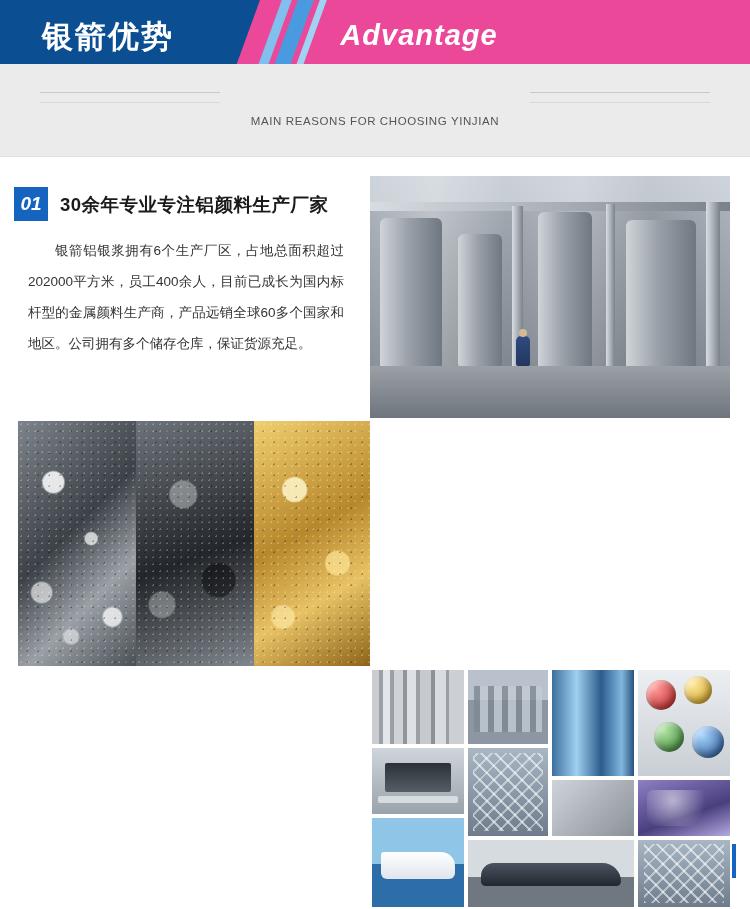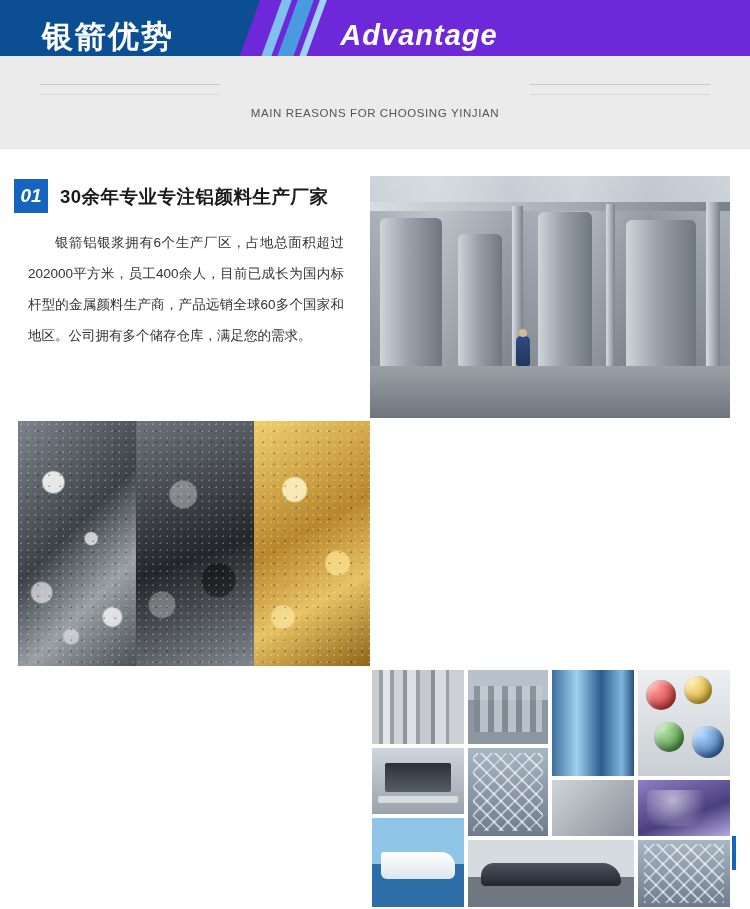--- a/index.html
+++ b/index.html
@@ -18,22 +18,22 @@
     width: 750px;
     height: 909px;
     position: relative;
     background: #ffffff;
   }
 
   
   .banner {
     position: relative;
     width: 750px;
-    height: 56px;
-    background: #6d28d9;
+    height: 64px;
+    background: #ec4899;
     overflow: hidden;
   }
   .banner-left-block {
     position: absolute;
     left: 0;
     top: 0;
     width: 265px;
     height: 76px;
     background: #0b4f92;
     transform: skewX(-20deg);
@@ -413,21 +413,21 @@
     <div class="sub-line2 l"></div>
     <div class="sub-line2 r"></div>
     <div class="sub-en">MAIN REASONS FOR CHOOSING YINJIAN</div>
   </div>
 
   <div class="sec1">
     <div class="sec1-head">
       <div class="num-badge">01</div>
       <div class="htext">30余年专业专注铝颜料生产厂家</div>
     </div>
-    <div class="sec1-body">银箭铝银浆拥有6个生产厂区，占地总面积超过202000平方米，员工400余人，目前已成长为国内标杆型的金属颜料生产商，产品远销全球60多个国家和地区。公司拥有多个储存仓库，满足您的需求。</div>
+    <div class="sec1-body">银箭铝银浆拥有6个生产厂区，占地总面积超过202000平方米，员工400余人，目前已成长为国内标杆型的金属颜料生产商，产品远销全球60多个国家和地区。公司拥有多个储存仓库，保证货源充足。</div>
   </div>
 
   <div class="photo photo1">
     <div class="p1-beam" style="left:0;top:0;width:360px;height:26px;"></div>
     <div class="p1-pipe" style="left:0;top:26px;width:360px;height:9px;"></div>
     <div class="p1-tank" style="left:10px;top:42px;width:62px;height:150px;"></div>
     <div class="p1-tank" style="left:88px;top:58px;width=40px;width:44px;height:132px;"></div>
     <div class="p1-pipe" style="left:142px;top:30px;width:11px;height:170px;"></div>
     <div class="p1-tank" style="left:168px;top:36px;width:54px;height:160px;"></div>
     <div class="p1-pipe" style="left:236px;top:28px;width:9px;height:176px;"></div>

